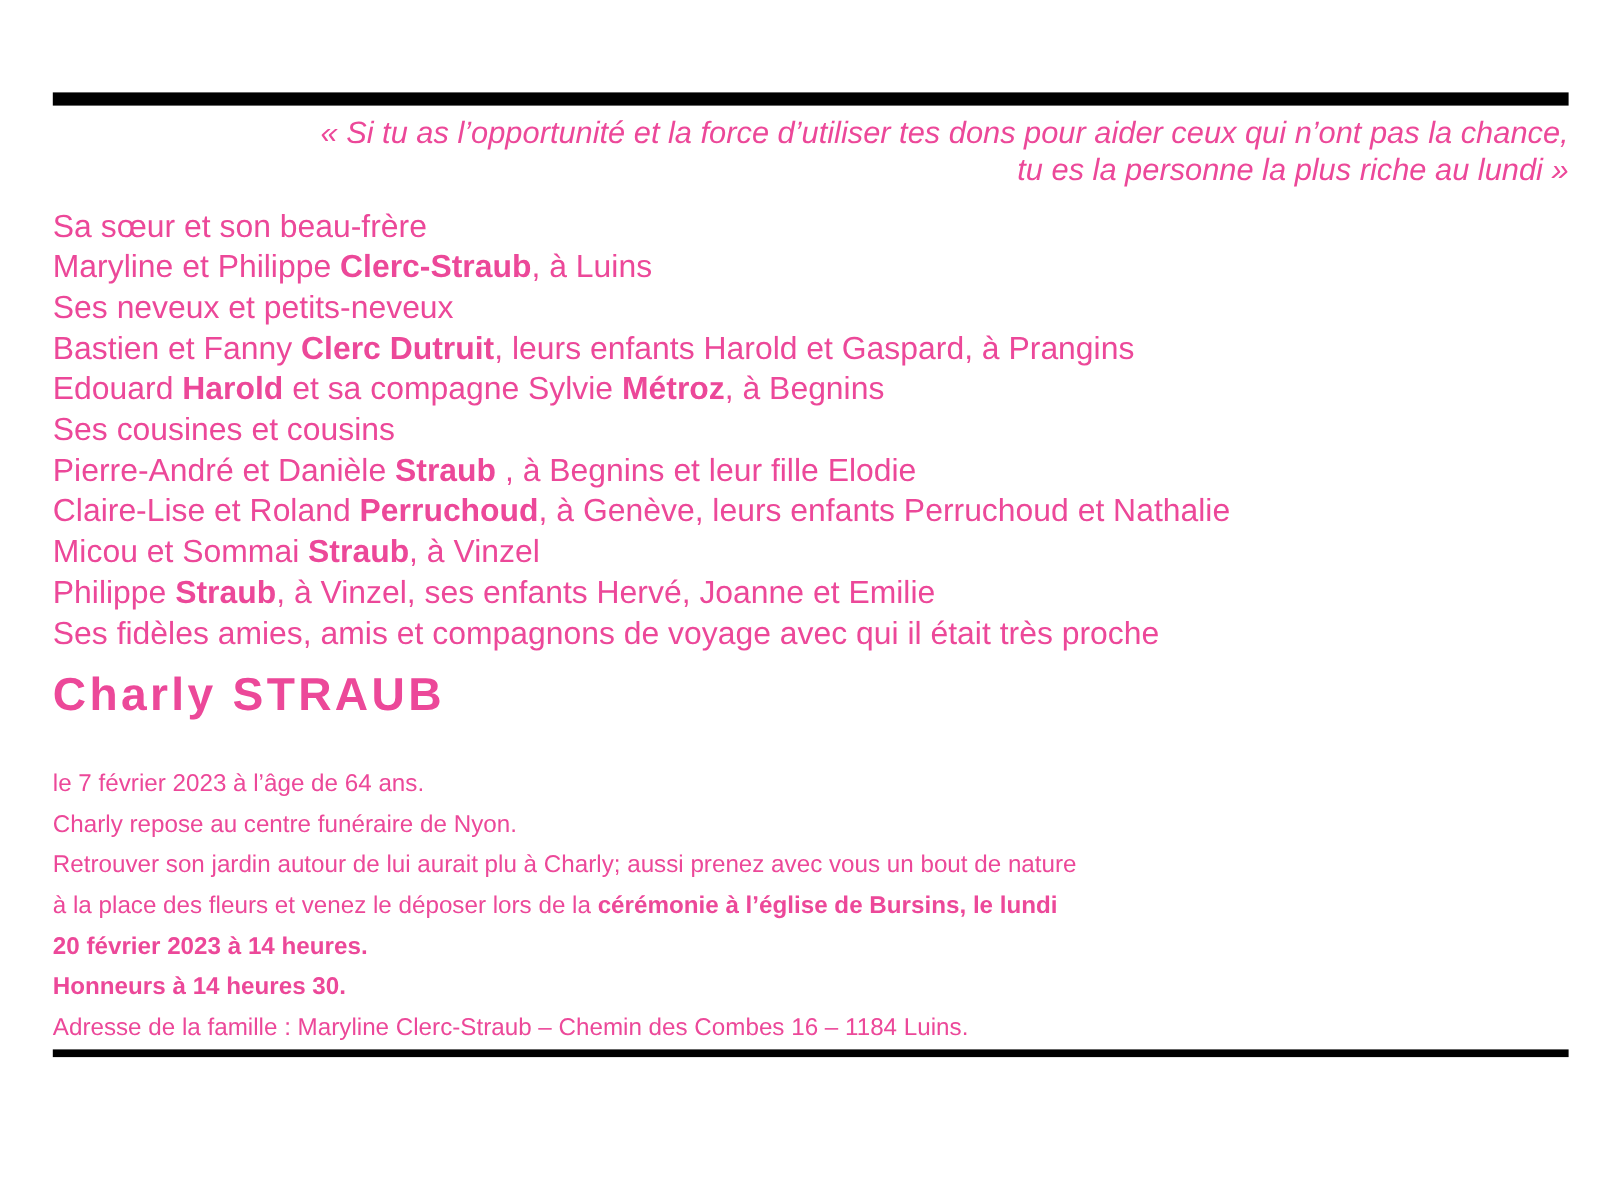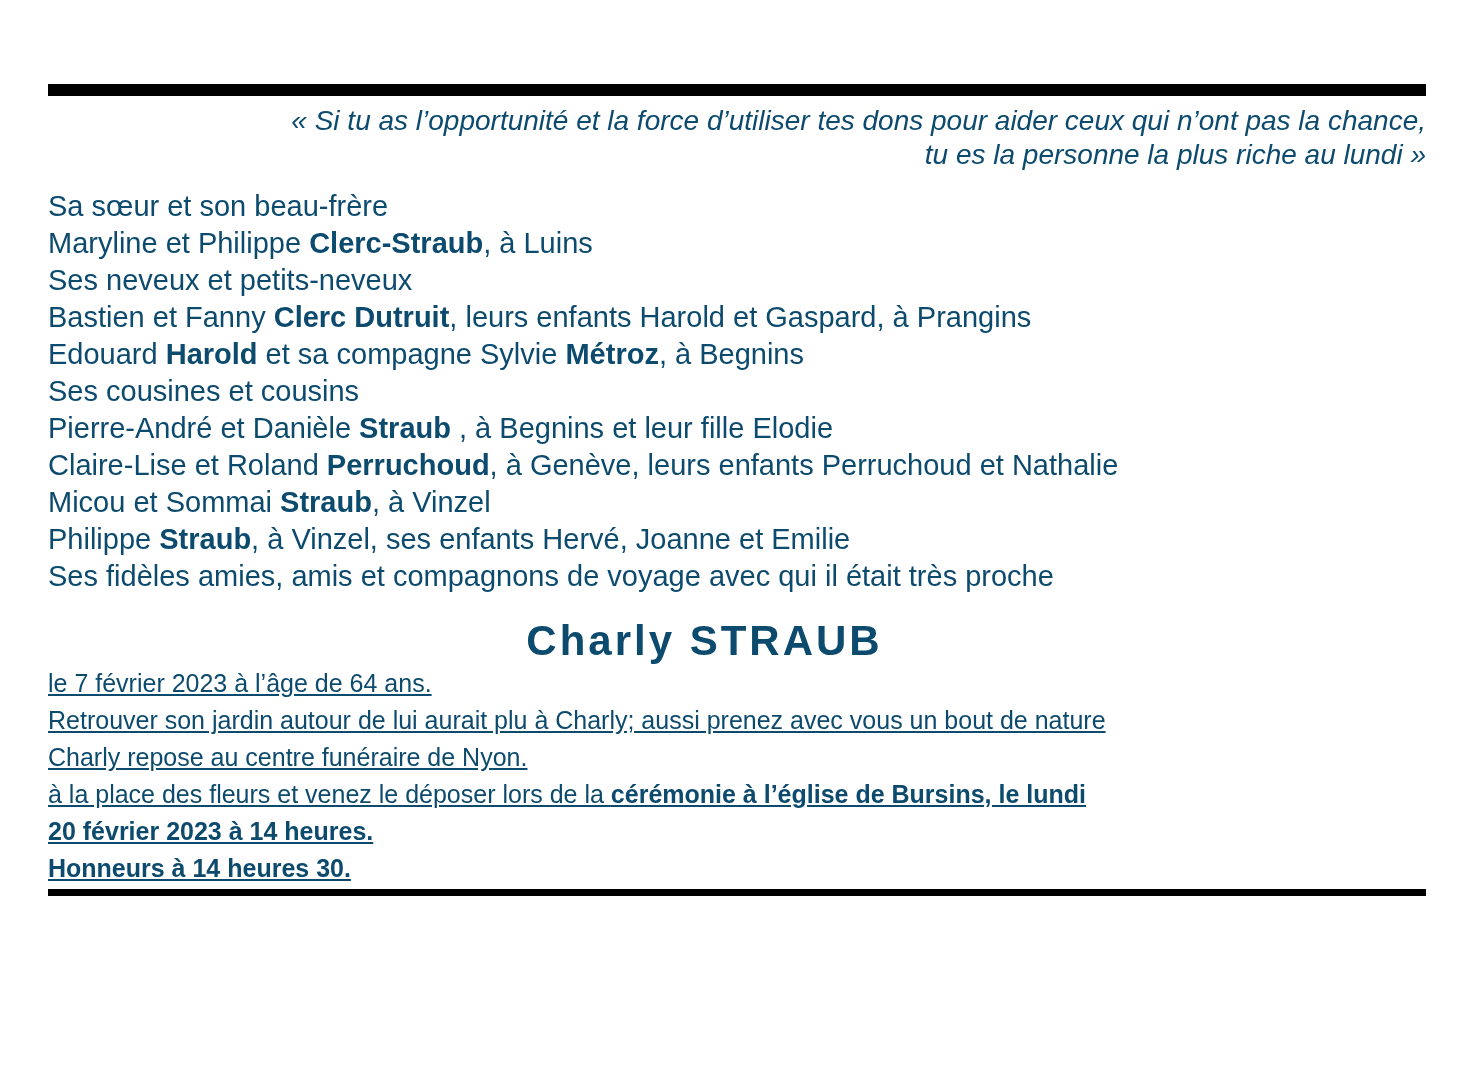--- a/index.html
+++ b/index.html
@@ -1,53 +1,53 @@
 <!DOCTYPE html>
 <html><head>
 <meta charset="utf-8">
 <style>
   html, body { margin: 0; padding: 0; background: #ffffff; }
   .page {
     position: relative;
     width: 1472px;
     height: 1088px;
     background: #ffffff;
-    color: #0c4a6e;
+    color: #ec4899;
     font-family: "Liberation Sans", sans-serif;
     overflow: hidden;
   }
   .content { margin-left: 48px; width: 1378px; }
   .rule { background: #000000; width: 100%; }
   .rule-top { margin-top: 84px; height: 12px; }
   .rule-bottom { margin-top: 2px; height: 7px; }
   .quote {
     margin-top: 8px;
     text-align: right;
     font-style: italic;
     font-size: 28px;
     line-height: 34px;
   }
   .intro {
     margin-top: 16px;
     font-size: 29px;
     line-height: 37px;
   }
   .name {
-    margin: 22px 65px 0 0;
+    margin: 12px 65px 0 0;
     padding: 0;
-    text-align: center;
+    text-align: left;
     font-size: 42px;
     font-weight: bold;
     letter-spacing: 3px;
     line-height: 48px;
   }
   .details {
-    font-size: 25px;
+    margin-top: 38px;
+    font-size: 22px;
     line-height: 37px;
-    text-decoration: underline;
   }
   .line { white-space: pre-wrap; }
   .b { font-weight: bold; }
 </style>
 </head>
 <body>
 
 <div class="page">
   <div class="content">
 
@@ -69,23 +69,24 @@
         <div class="line"><span>Claire-Lise et Roland </span><span class="b">Perruchoud</span><span>, à Genève, leurs enfants Perruchoud et Nathalie</span></div>
         <div class="line"><span>Micou et Sommai </span><span class="b">Straub</span><span>, à Vinzel</span></div>
         <div class="line"><span>Philippe </span><span class="b">Straub</span><span>, à Vinzel, ses enfants Hervé, Joanne et Emilie</span></div>
         <div class="line"><span>Ses fidèles amies, amis et compagnons de voyage avec qui il était très proche</span></div>
       </div>
 
     <h1 class="name">Charly STRAUB</h1>
 
     <div class="details" id="details">
         <div class="line"><span>le 7 février 2023 à l’âge de 64 ans.</span></div>
+        <div class="line"><span>Charly repose au centre funéraire de Nyon.</span></div>
         <div class="line"><span>Retrouver son jardin autour de lui aurait plu à Charly; aussi prenez avec vous un bout de nature</span></div>
-        <div class="line"><span>Charly repose au centre funéraire de Nyon.</span></div>
         <div class="line"><span>à la place des fleurs et venez le déposer lors de la </span><span class="b">cérémonie à l’église de Bursins, le lundi</span></div>
         <div class="line"><span class="b">20 février 2023 à 14 heures.</span></div>
         <div class="line"><span class="b">Honneurs à 14 heures 30.</span></div>
+        <div class="line"><span>Adresse de la famille : Maryline Clerc-Straub – Chemin des Combes 16 – 1184 Luins.</span></div>
       </div>
 
     <div class="rule rule-bottom"></div>
 
   </div>
 </div>
 
 </body></html>

